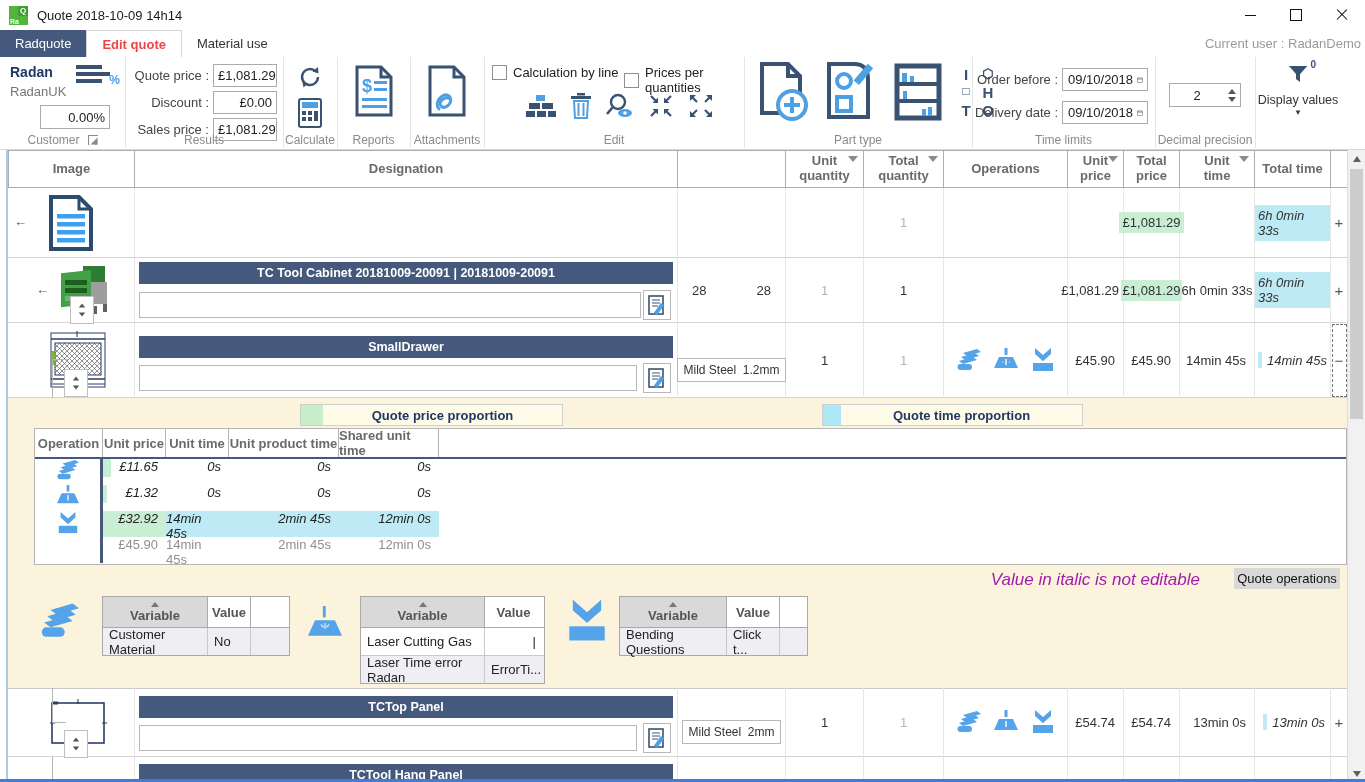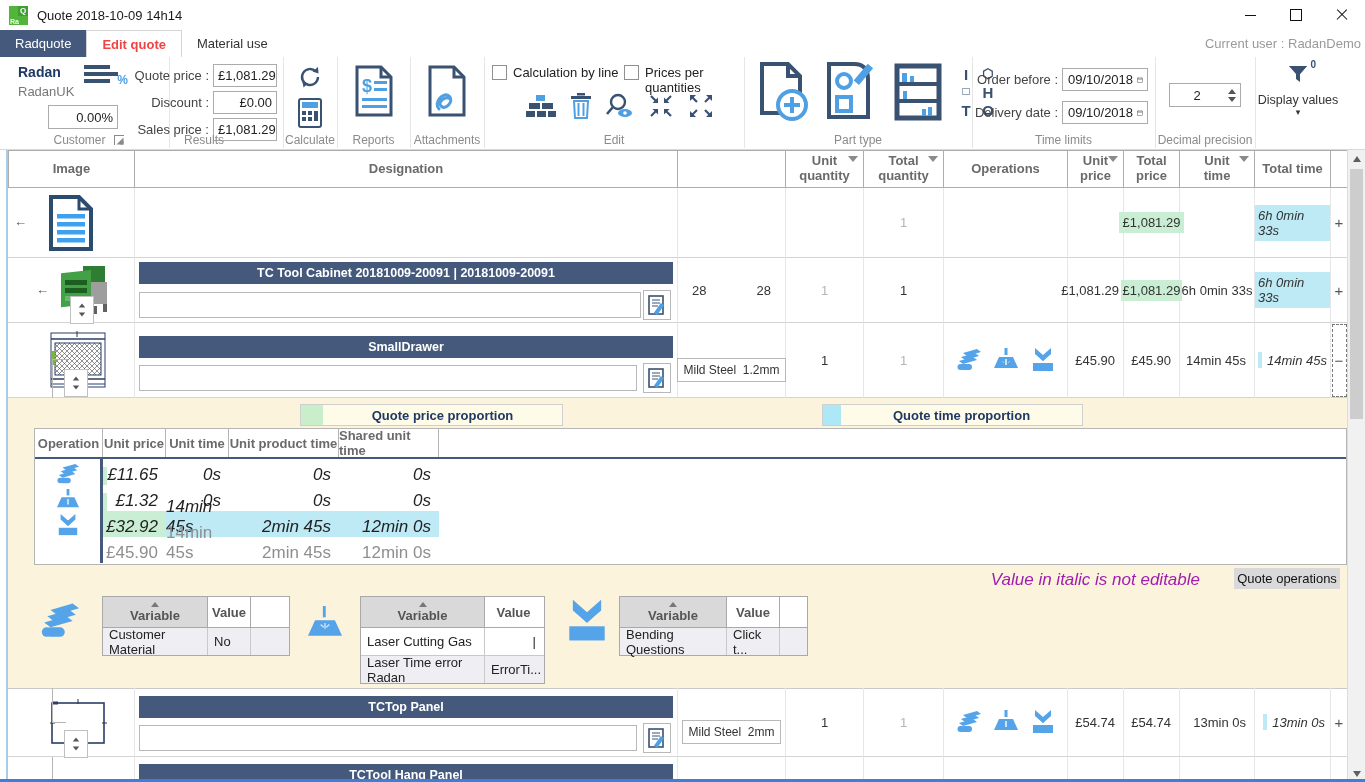--- a/index.html
+++ b/index.html
@@ -84,21 +84,21 @@
   
   .panel{position:absolute;left:8px;width:1340px;background:#FBF3DB;border-bottom:1px solid #c9c9c9;}
   .prop-box{position:absolute;height:20px;border:1px solid #cfcfcf;background:#FEFBE8;display:flex;align-items:center;}
   .prop-strip{height:100%;flex:none;}
   .prop-text{flex:1;text-align:center;font-weight:bold;font-size:13px;color:#1F3864;}
   .optable{position:absolute;background:#fff;border:1px solid #b5b5b5;}
   .optable .hrow{display:flex;border-bottom:2px solid #44597C;justify-content:center;}
   .optable .hcell{box-sizing:border-box;border-right:1px solid #b5b5b5;display:flex;align-items:center;justify-content:center;
     font-weight:bold;font-size:13px;color:#6a6a6a;height:28px;}
   .optable .drow{display:flex;align-items:center;height:26px;}
-  .optable .dcell{box-sizing:border-box;display:flex;align-items:flex-end;justify-content:flex-end;padding-right:8px;font-size:17px;height:26px;}
+  .optable .dcell{box-sizing:border-box;display:flex;align-items:flex-start;justify-content:flex-end;padding-right:8px;font-size:13px;height:26px;}
   .od-op{width:68px;justify-content:center !important;padding-right:0 !important;border-right:3px solid #44597C;align-self:stretch;}
   .od-up{width:63px;} .od-ut{width:63px;} .od-upt{width:110px;} .od-sut{width:100px;}
   .greenbar{width:8px;height:18px;background:#C8EED2;margin-right:auto;}
   .tot{color:#8f8f8f;}
   .note-italic{position:absolute;font-style:italic;font-size:17px;color:#a21caf;}
   .qops-btn{position:absolute;background:#D9D9D9;font-size:13px;color:#111;display:flex;align-items:center;justify-content:center;}
   .vartable{position:absolute;border:1px solid #a9a9a9;background:#fff;font-size:13px;}
   .vt-hrow{display:flex;border-bottom:1px solid #a9a9a9;height:30px;}
   .vt-hcell{box-sizing:border-box;display:flex;flex-direction:column;align-items:center;justify-content:center;font-weight:bold;color:#555;border-right:1px solid #a9a9a9;}
   .vt-var{background:#D9D9D9;}
@@ -150,21 +150,21 @@
 
   <div class="tabstrip">
     <div class="tab tab-radquote">Radquote</div>
     <div class="tab tab-active">Edit quote</div>
     <div class="tab tab-plain">Material use</div>
     <div class="current-user">Current user : RadanDemo</div>
   </div>
 
   <div class="ribbon">
 
-    <div class="rgroup" style="left:8px;width:125px;padding-left:36px;">
+    <div class="rgroup" style="left:0;width:125px;">
       <div class="abs navy" style="left:10px;top:7px;font-size:14px;font-weight:bold;">Radan</div>
       <div class="abs" style="left:10px;top:27px;font-size:13px;color:#777;">RadanUK</div>
       <div class="abs" style="left:76px;top:8px;">
         <div style="width:26px;height:4px;background:#3A5272;margin-bottom:3px;"></div>
         <div style="width:34px;height:4px;background:#3A5272;margin-bottom:3px;"></div>
         <div style="width:26px;height:4px;background:#3A5272;"></div>
         <div style="position:absolute;right:-10px;bottom:-4px;color:#4FA0E3;font-weight:bold;font-size:12px;">%</div>
       </div>
       <div class="field abs" style="left:40px;top:48px;width:70px;height:24px;">
         <span class="field-val">0.00%</span>
@@ -239,21 +239,21 @@
         </svg>
       </div>
       <div class="rgroup-label">Attachments</div>
     </div>
 
     <div class="rgroup" style="left:484px;width:260px;">
       <div class="abs" style="left:8px;top:8px;display:flex;align-items:center;">
         <div class="chk"></div>
         <span class="chklabel">Calculation by line</span>
       </div>
-      <div class="abs" style="left:140px;top:8px;display:flex;">
+      <div class="abs" style="left:140px;top:8px;display:flex;align-items:center;">
         <div class="chk"></div>
         <span class="chklabel">Prices per quantities</span>
       </div>
       <div class="abs" style="left:42px;top:36px;display:flex;gap:14px;align-items:center;">
         <div class="icon-btn">
           <svg width="30" height="26" viewBox="0 0 30 26">
             <rect x="10" y="2" width="9" height="6" fill="#4FA0E3"></rect>
             <rect x="3" y="10" width="11" height="6" fill="#3A5272"></rect>
               <rect x="16" y="10" width="11" height="6" fill="#3A5272"></rect>
             <rect x="0" y="18" width="9" height="6" fill="#3A5272"></rect>

